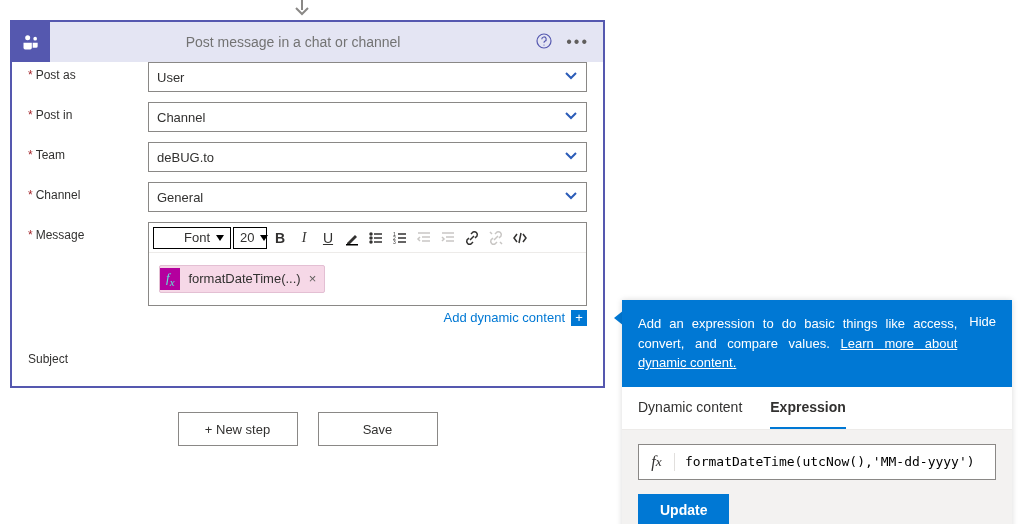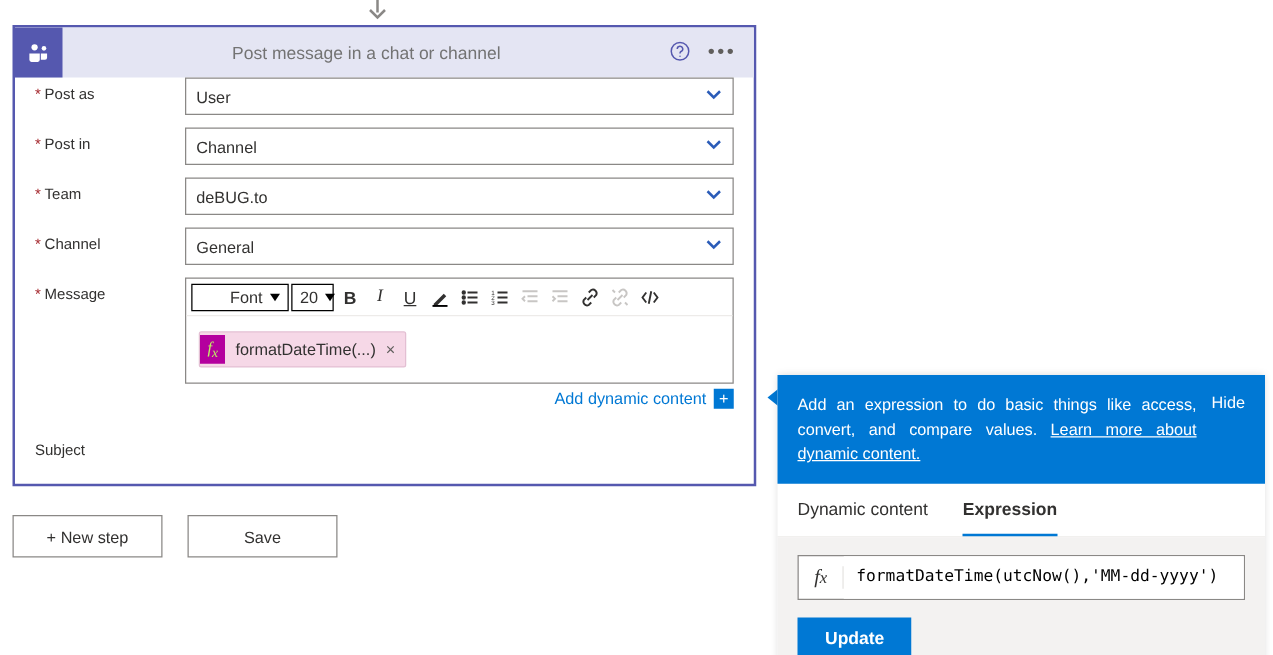--- a/index.html
+++ b/index.html
@@ -40,29 +40,29 @@
   .tb-sel { border:1px solid #000; height:22px; display:flex; align-items:center; padding:0 6px; font-size:13px; gap:6px; cursor:pointer;}
   .tb-sel.font { width:78px; justify-content:flex-end;}
   .tb-sel.size { width:34px; justify-content:space-between;}
   .tb-ic { width:22px; height:22px; display:flex; align-items:center; justify-content:center; cursor:pointer; font-size:14px;}
   .tb-ic.disabled { color:#c8c6c4; cursor:not-allowed; }
   .tb-ic svg { width:16px; height:16px; }
   .tri-down { border-left:4px solid transparent; border-right:4px solid transparent; border-top:6px solid #000; }
 
   .rte-body { padding:12px 10px; min-height:44px; }
   .token { display:inline-flex; align-items:center; background:#F6D8E7; border:1px solid #E3BFD3; border-radius:2px; padding:2px 8px 2px 0; font-size:13px; }
-  .token .fx { background:#B4009E; color:#bef264; font-style:italic; padding:2px 6px; margin-right:8px; font-family:'Times New Roman', serif;}
+  .token .fx { background:#B4009E; color:#5eead4; font-style:italic; padding:2px 6px; margin-right:8px; font-family:'Times New Roman', serif;}
   .token .x { margin-left:8px; color:#605e5c; cursor:pointer; }
 
   .dyn-row { display:flex; justify-content:flex-end; align-items:center; padding:4px 0 10px 0; }
   .dyn-link { color:#0078D4; font-size:13px; cursor:pointer; margin-right:6px; }
   .plus-box { width:16px; height:16px; background:#0078D4; color:#fff; display:flex; align-items:center; justify-content:center; font-size:13px; line-height:1; cursor:pointer;}
 
   
-  .footer { position:absolute; left:10px; top:412px; width:595px; display:flex; gap:20px; }
+  .footer { position:absolute; left:10px; top:412px; width:595px; display:flex; justify-content:center; gap:20px; }
   .btn { border:1px solid #8a8886; background:#fff; height:34px; min-width:120px; padding:0 18px; display:flex; align-items:center; justify-content:center; font-size:13px; cursor:pointer;}
 
   
   .expr-panel { position:absolute; left:622px; top:300px; width:390px; background:#fff; box-shadow:0 0 6px rgba(0,0,0,0.15); }
   .expr-banner { background:#0078D4; color:#fff; padding:14px 16px; font-size:13px; display:flex; gap:12px;}
   .expr-banner-text { flex:1; text-align:justify; line-height:1.5;}
   .expr-banner-text a { color:#fff; text-decoration:underline; cursor:pointer;}
   .expr-hide { cursor:pointer; font-size:13px; white-space:nowrap;}
   .expr-tabs { display:flex; padding:0 16px; border-bottom:1px solid #edebe9;}
   .expr-tab { padding:12px 0; margin-right:28px; font-size:14px; color:#323130; cursor:pointer; border-bottom:2px solid transparent;}

